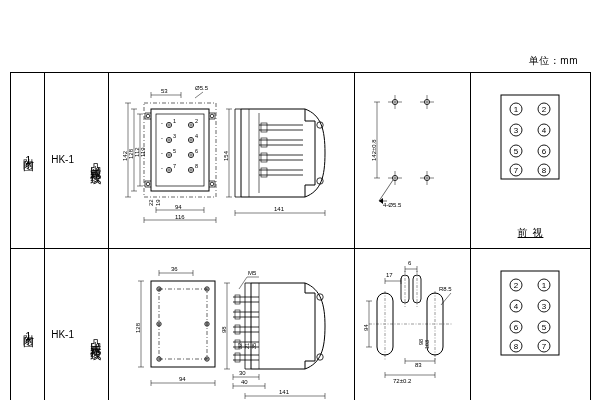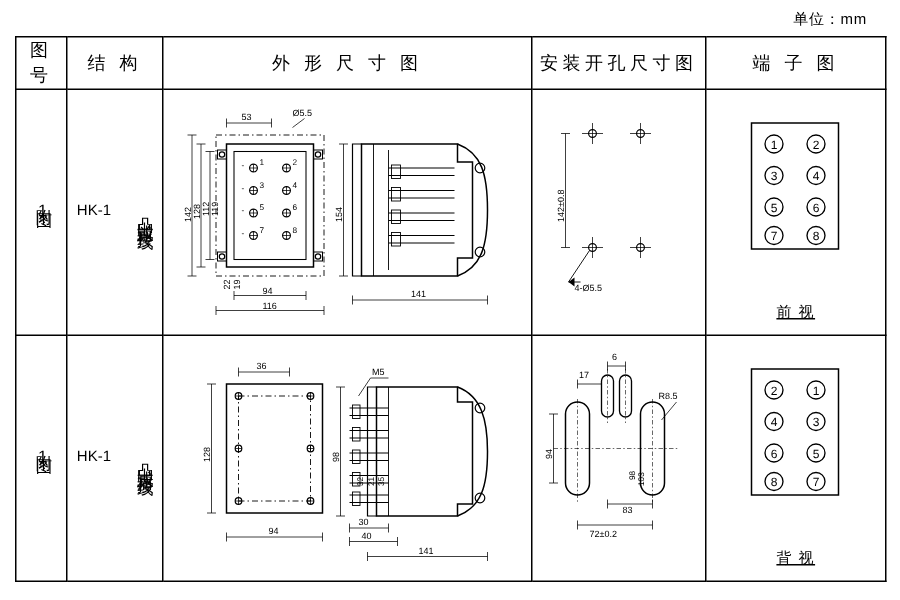--- a/index.html
+++ b/index.html
@@ -8,20 +8,21 @@
     width: 600px; height: 400px;
     background: #ffffff;
     font-family: "Liberation Sans", sans-serif;
     color: #000;
     overflow: hidden;
   }
   #page {
     position: relative;
     width: 600px; height: 288px;
     background: #fff;
+    margin-top: 48px;
   }
   
   .unit-note {
     position: absolute;
     right: 22px; top: 6px;
     font-size: 10px;
     letter-spacing: 0.5px;
   }
   
   .tbl {
@@ -96,27 +97,20 @@
 
   <table class="tbl">
     <colgroup>
       <col class="col-num">
         <col class="col-struct">
         <col class="col-outline">
         <col class="col-mount">
         <col class="col-term">
     </colgroup>
     <tbody>
-        <tr class="hdr">
-      <td>图 号</td>
-      <td>结 构</td>
-      <td>外 形 尺 寸 图</td>
-      <td>安装开孔尺寸图</td>
-      <td>端 子 图</td>
-    </tr>
 
     <tr class="row-body">
       <td>
         <span class="vtext">附图1</span>
       </td>
       <td class="struct-cell">
         <div class="struct-inner">
           <div class="struct-stack">
             <span class="struct-label">HK-1</span>
           </div>

